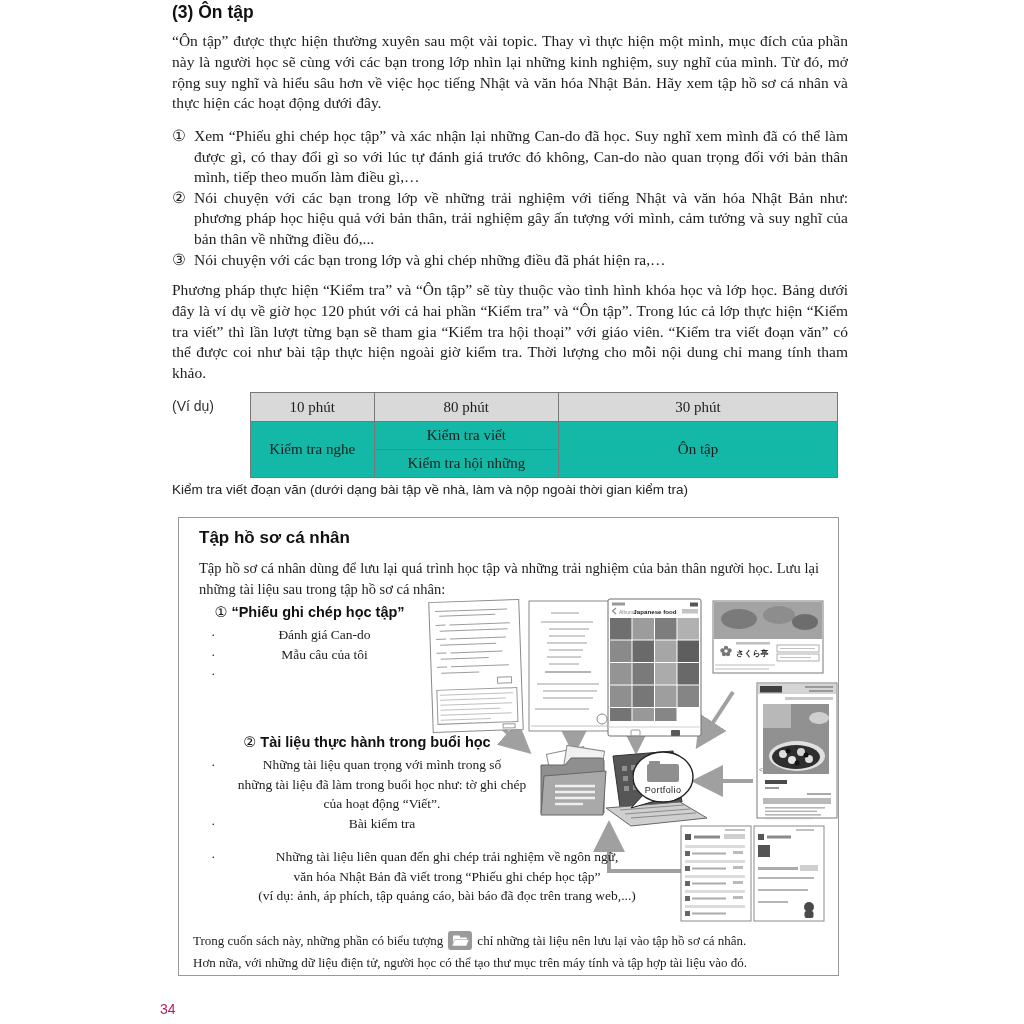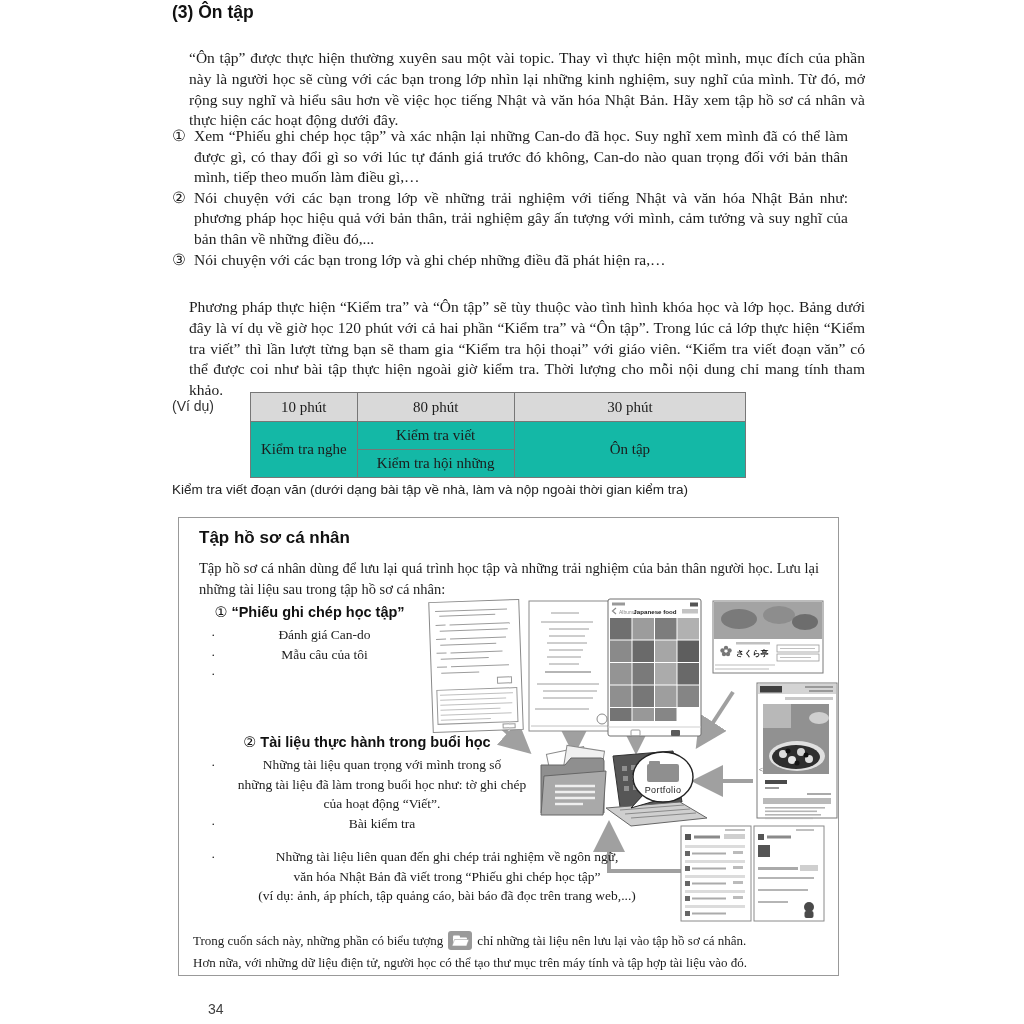--- a/index.html
+++ b/index.html
@@ -1,30 +1,30 @@
 <!DOCTYPE html>
 <html><head>
 <meta charset="utf-8">
 <style>
   html,body { margin:0; padding:0; background:#ffffff; }
   .page { position:relative; width:1024px; height:1024px; background:#fff; overflow:hidden;
           font-family:"Liberation Serif","DejaVu Serif",serif; color:#1c1c1c;padding-left:36px; }
 
   .h-main { position:absolute; left:172px; top:2px; margin:0; font:bold 17.5px "Liberation Sans","DejaVu Sans",sans-serif; color:#111; }
-  .body-p { position:absolute; left:172px; width:676px; margin:17px; font-size:15.5px; line-height:20.8px; text-align:justify; }
+  .body-p { position:absolute; left:172px; width:676px; margin:0; font-size:15.5px; line-height:20.8px; text-align:justify; }
   .p1 { top:31px; }
   .p2 { top:280px; }
 
   .act-list { position:absolute; left:172px; top:126px; width:676px; font-size:15.5px; line-height:20.6px; }
   .li { position:relative; padding-left:22px; text-align:justify; }
   .mk { position:absolute; left:0; top:0; }
 
   .ex-wrap { position:absolute; left:172px; top:392px; width:676px; height:84px; }
   .ex-label { position:absolute; left:0; top:6px; font:14px "Liberation Sans","DejaVu Sans",sans-serif; color:#333; }
-  .ex-table { position:absolute; left:78px; top:0; width:496px; border-collapse:collapse; font-size:15px; }
+  .ex-table { position:absolute; left:78px; top:0; width:588px; border-collapse:collapse; font-size:15px; }
   .ex-table td { border:1px solid #777; text-align:center; padding:0; }
   .ex-table .hd td { background:#d9d9d9; height:28px; }
   .ex-table .bd td { height:27px; background:#14b8a6; }
   .c1 { width:124px; } .c2 { width:186px; } .c3 { width:282px; }
 
   .tbl-caption { position:absolute; left:172px; top:482px; width:676px; text-align:left;
                  font:13.5px "Liberation Sans","DejaVu Sans",sans-serif; color:#222; }
 
   .pbox { position:absolute; left:178px; top:517px; width:661px; height:459px;
           border:1px solid #999; box-sizing:border-box; background:#fff; }
@@ -38,21 +38,21 @@
   .pb-bullets { margin-top:5px; padding-left:18px; font-size:13.5px; line-height:19.5px; }
   .bl { position:relative; padding-left:12px; }
   .bl .txt { white-space:pre-line; }
   .dot { position:absolute; left:0; top:0; }
   .w1 { width:215px; } .w2 { width:330px; } .w3 { width:460px; }
 
   .pb-footer { position:absolute; left:14px; top:412px; width:632px; font-size:13px; line-height:21.5px; }
   .folder-badge { display:inline-block; width:24px; height:19px; background:#9a9a9a; border-radius:3px;
                   vertical-align:-5px; margin:0 5px; }
 
-  .pageno { position:absolute; left:160px; top:1001px; font:14px "Liberation Sans","DejaVu Sans",sans-serif; color:#404040;margin-left:48px; }
+  .pageno { position:absolute; left:160px; top:1001px; font:14px "Liberation Sans","DejaVu Sans",sans-serif; color:#be185d; }
 
   svg text { font-family:"Liberation Sans","DejaVu Sans",sans-serif; }
 </style>
 </head>
 <body>
 
 <div class="page">
 
   <h1 class="h-main">(3) Ôn tập</h1>
 

